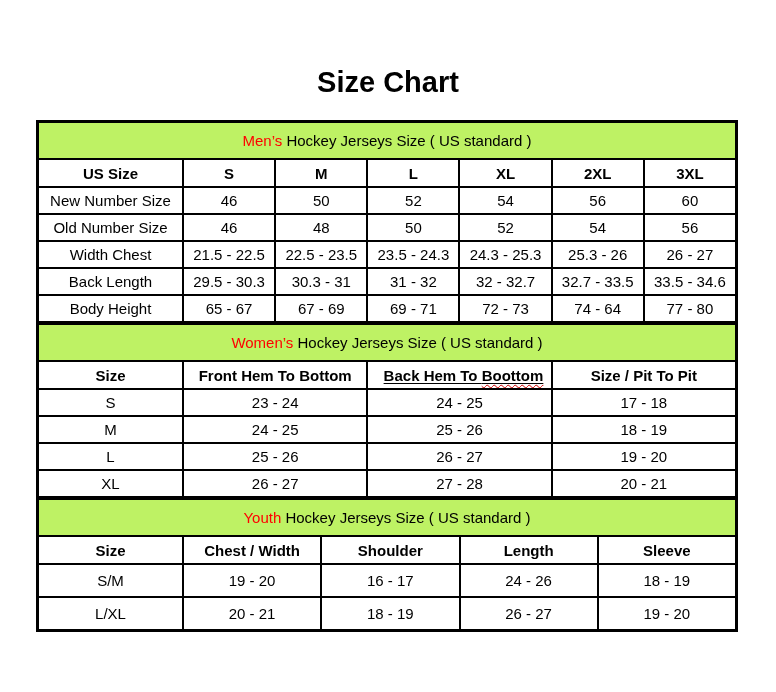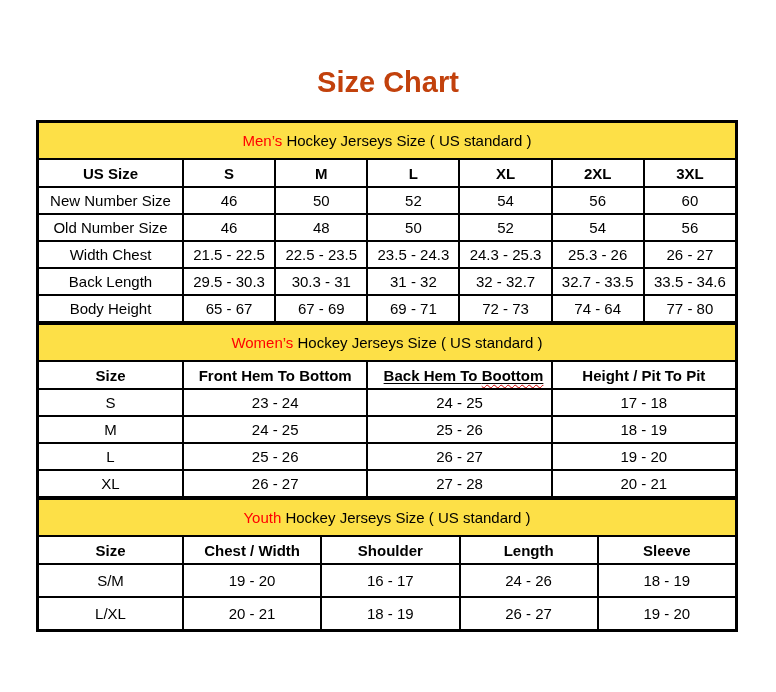--- a/index.html
+++ b/index.html
@@ -12,21 +12,21 @@
     overflow: hidden;
   }
   .page-title {
     position: absolute;
     top: 66px; left: 0;
     width: 776px;
     margin: 0;
     text-align: center;
     font-size: 29px;
     font-weight: bold;
-    color: #c2410c;
+    color: #000000;
   }
   .tables-wrap {
     position: absolute;
     top: 120px; left: 36px;
     width: 702px;
     border: 1px solid #000000;
     box-sizing: border-box;
   }
   table.sz {
     border-collapse: collapse;
@@ -37,21 +37,21 @@
     border: 2px solid #000000;
     text-align: center;
     vertical-align: middle;
     padding: 0 2px;
     font-size: 15px;
     font-weight: normal;
     overflow: hidden;
     white-space: nowrap;
   }
   td.band {
-    background: #fde047;
+    background: #bef264;
     font-size: 17px;
     font-weight: bold;
     height: 35px;
   }
   .hl { color: #ff0000; }
   tr.head th { font-weight: bold; height: 26px; }
   tr.data td { height: 25px; }
   table.youth tr.data td { height: 31px; }
   td.lbl-bold { font-weight: bold; }
   col.c-label { width: 145px; }
@@ -144,21 +144,21 @@
         <col>
       </colgroup>
     <tbody>
       <tr>
         <td class="band" colspan="4"><span class="hl">Women’s</span><span> Hockey Jerseys Size ( US standard )</span></td>
       </tr>
       <tr class="head">
         <th>Size</th>
         <th>Front Hem To Bottom</th>
         <th><span class="u-line"><span>Back Hem To </span><span class="typo">Boottom</span></span></th>
-        <th>Height / Pit To Pit</th>
+        <th>Size / Pit To Pit</th>
       </tr>
       <tr class="data">
         <td class="lbl-bold">S</td>
         <td>23 - 24</td>
         <td>24 - 25</td>
         <td>17 - 18</td>
       </tr>
       <tr class="data">
         <td class="lbl-bold">M</td>
         <td>24 - 25</td>

